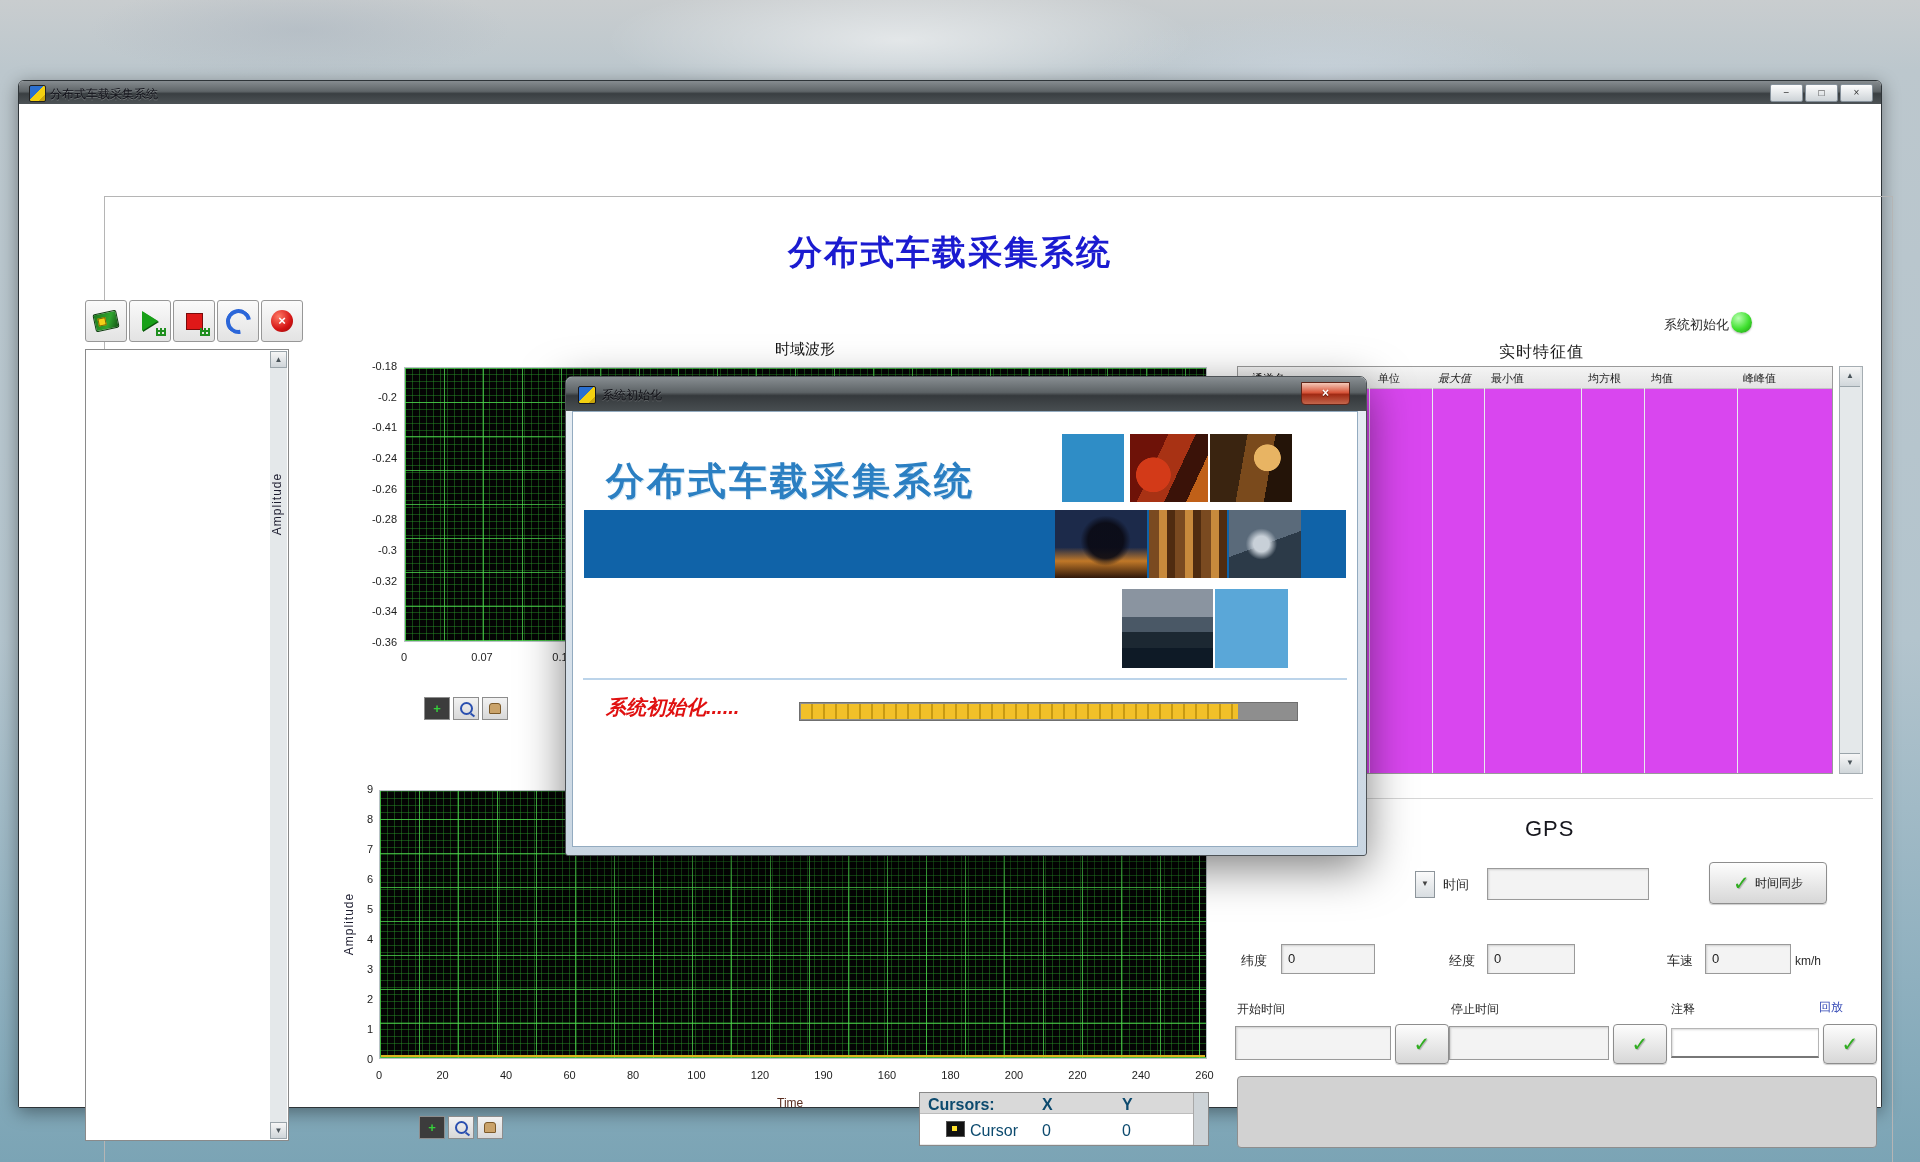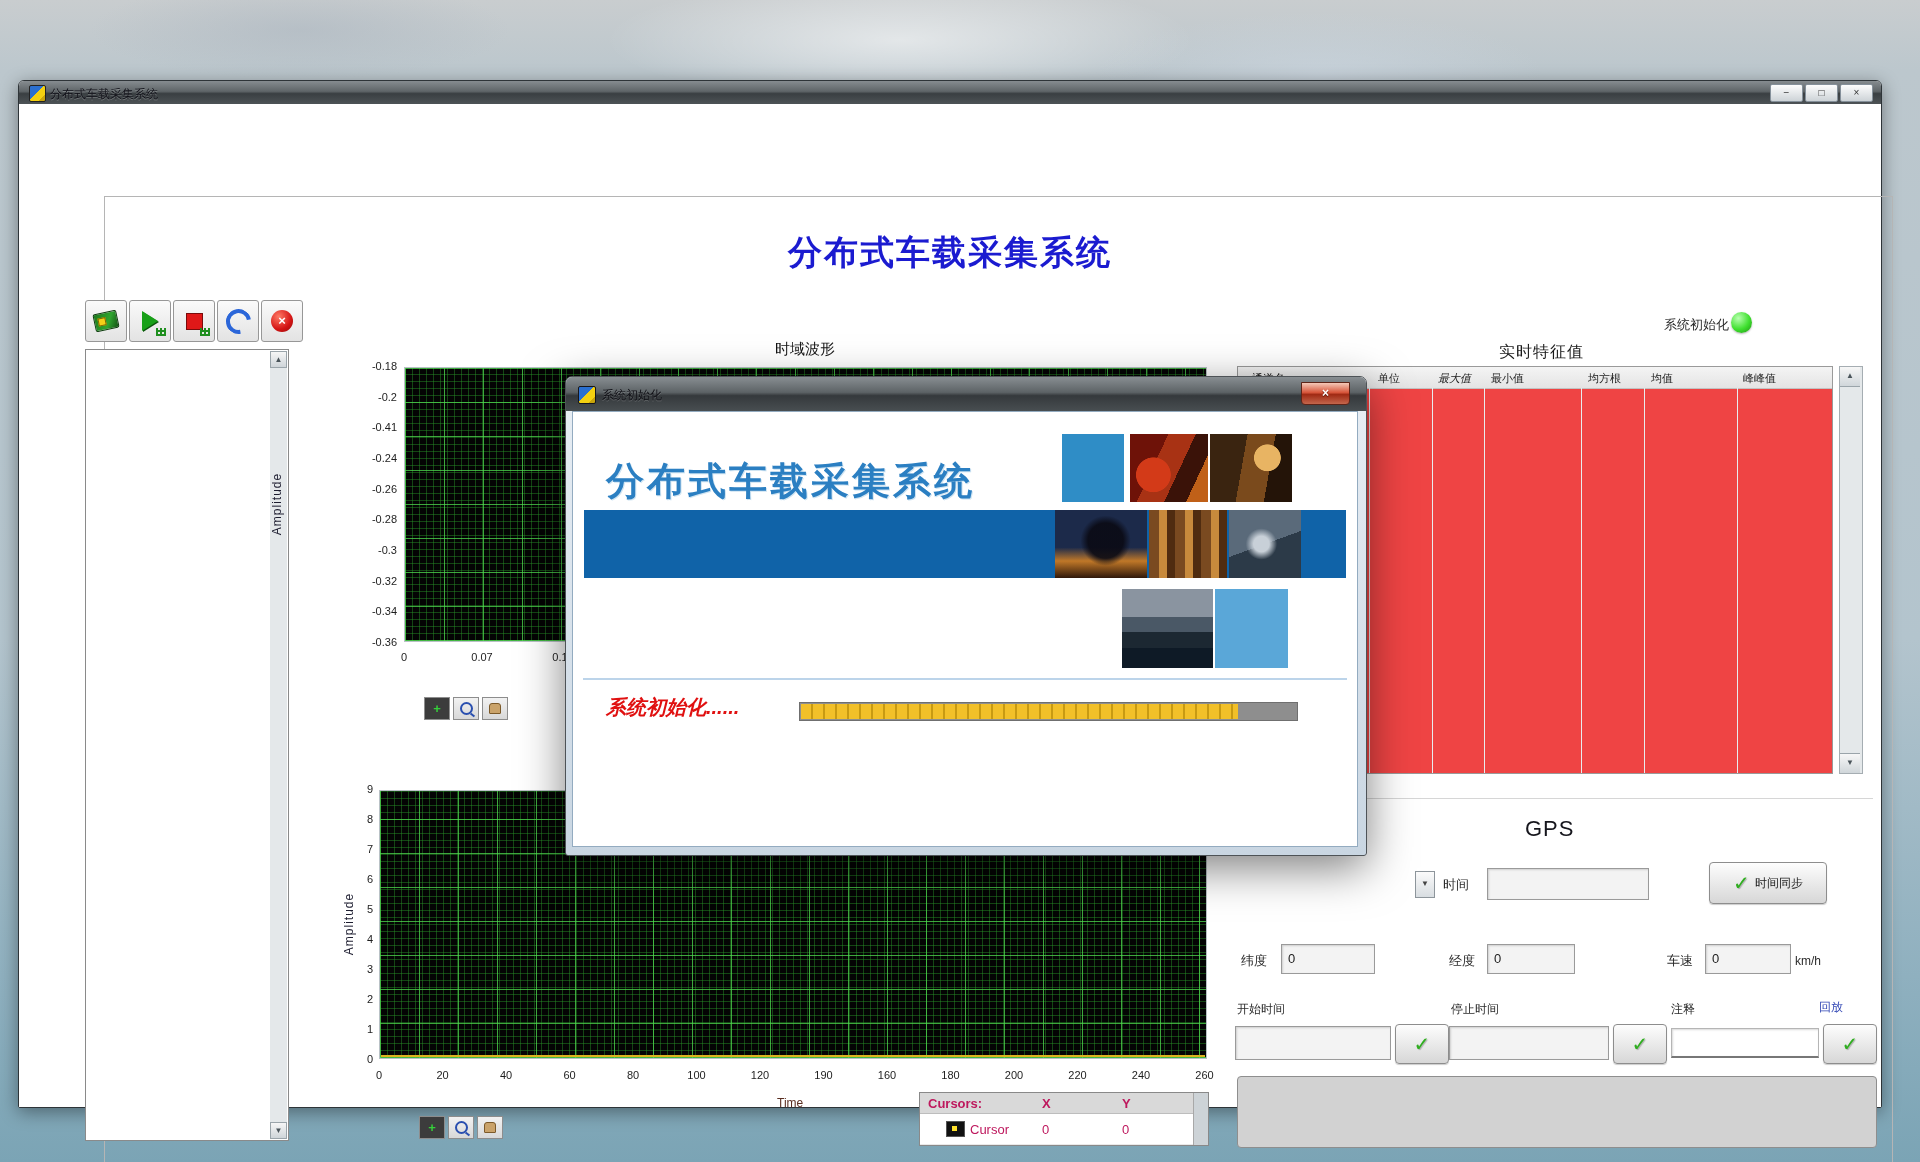--- a/index.html
+++ b/index.html
@@ -66,31 +66,31 @@
   .axis-name-v{transform:rotate(-90deg);transform-origin:center;font-size:12px;color:#1d1d30;letter-spacing:1px;}
   #c2-trace{left:1px;right:1px;bottom:1px;height:2px;background:#ddb31e;}
   .palette{display:flex;gap:3px;}
   .pal{width:24px;height:21px;border:1px solid #8d8d8d;background:linear-gradient(#f2f2f2,#d8d8d8);display:flex;align-items:center;justify-content:center;}
   .pal.crosshair{background:#3c3c3c;color:#35d03a;font-size:13px;font-weight:bold;line-height:1;}
   .pal .lens{width:9px;height:9px;border:2px solid #2a4faf;border-radius:50%;position:relative;}
   .pal .lens i{position:absolute;right:-4px;bottom:-3px;width:5px;height:2px;background:#2a4faf;transform:rotate(40deg);}
   .pal .hand{width:10px;height:9px;background:#caa36a;border:1px solid #7c5a2a;border-radius:3px 3px 1px 1px;}
 
   
-  #cursors{left:900px;top:988px;width:288px;height:52px;border:1px solid #898989;background:#e9e9e9;font-size:13px;color:#be185d;}
+  #cursors{left:900px;top:988px;width:288px;height:52px;border:1px solid #898989;background:#e9e9e9;font-size:16px;color:#0c4a6e;}
   #cur-head{position:absolute;left:0;top:0;right:14px;height:20px;background:#d9d9d9;border-bottom:1px solid #bdbdbd;}
   #cur-head b{position:absolute;top:3px;}
   #cur-row{position:absolute;left:0;top:21px;right:14px;height:30px;background:#fff;}
   #cursor-marker{position:absolute;left:26px;top:7px;width:17px;height:14px;background:#111;border:1px solid #555;}
   #cursor-marker i{position:absolute;left:5px;top:4px;width:5px;height:5px;background:#ffe12b;}
   #cursors .vstrip{position:absolute;right:0;top:0;bottom:0;width:14px;background:#cdd3d7;border-left:1px solid #a8a8a8;}
 
   
   #ft-title{left:1480px;top:238px;font-size:16px;color:#1a1a1a;letter-spacing:1px;}
-  #ftable{left:1218px;top:262px;width:594px;height:406px;border:1px solid #9a9a9a;background:#ef4444;}
+  #ftable{left:1218px;top:262px;width:594px;height:406px;border:1px solid #9a9a9a;background:#d946ef;}
   #ft-head{position:absolute;left:0;top:0;right:0;height:21px;background:linear-gradient(#f4f4f4,#e4e4e4);border-bottom:1px solid #c2c2c2;font-size:11px;color:#222;}
   #ft-head span{position:absolute;top:4px;white-space:nowrap;}
   #ft-body{position:absolute;left:0;top:21px;right:0;bottom:0;
     background-image:linear-gradient(#e8ecee,#e8ecee),linear-gradient(#e8ecee,#e8ecee),linear-gradient(#e8ecee,#e8ecee),
       linear-gradient(#e8ecee,#e8ecee),linear-gradient(#e8ecee,#e8ecee),linear-gradient(#e8ecee,#e8ecee);
     background-size:1px 100%;background-repeat:no-repeat;
     background-position:131px 0,194px 0,246px 0,343px 0,406px 0,499px 0;}
   #ft-scroll{left:1820px;top:262px;width:22px;height:406px;background:#e4e8ea;border:1px solid #a5adb2;}
   #ft-scroll .arr{position:absolute;left:0;width:20px;height:19px;background:linear-gradient(#f7f7f7,#d0d6da);border-bottom:1px solid #9aa4aa;font-size:8px;line-height:18px;text-align:center;color:#4a545a;}
   #ft-scroll .arr.dn{bottom:0;border-top:1px solid #9aa4aa;border-bottom:none;}

